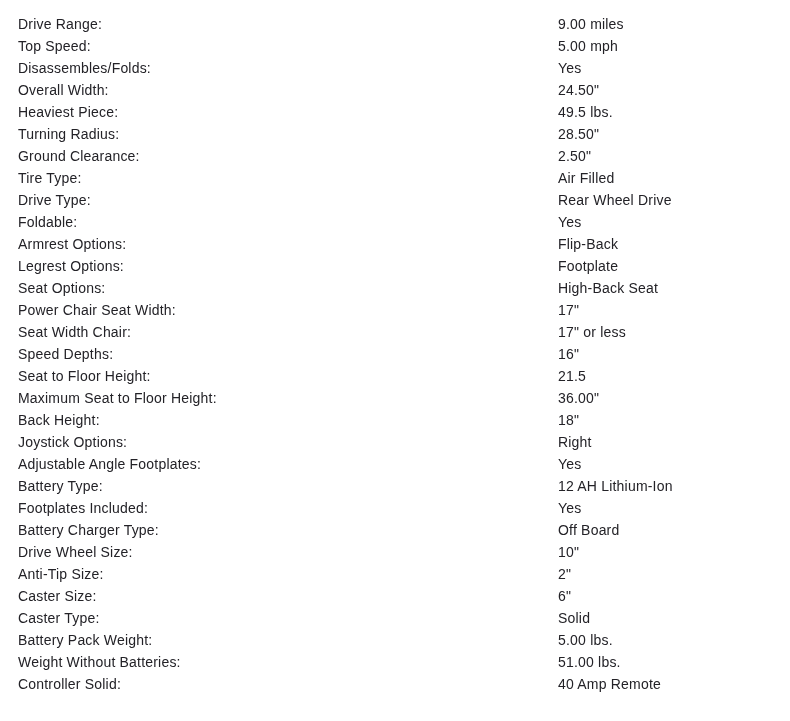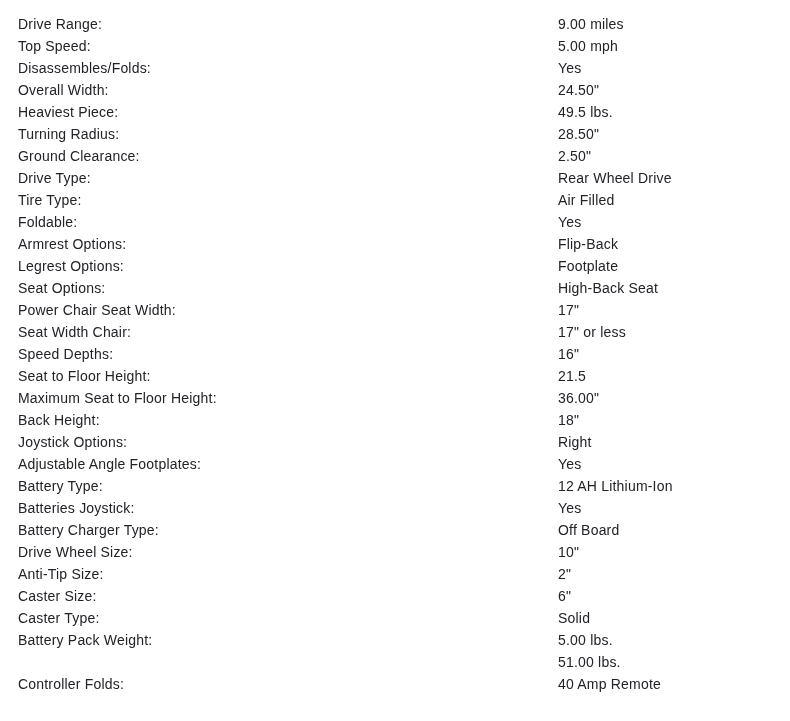--- a/index.html
+++ b/index.html
@@ -69,27 +69,27 @@
     <span class="spec-label">Turning Radius:</span>
     <span class="spec-value">28.50"</span>
   </div>
 
   <div class="spec-row">
     <span class="spec-label">Ground Clearance:</span>
     <span class="spec-value">2.50"</span>
   </div>
 
   <div class="spec-row">
-    <span class="spec-label">Drive Type:</span>
-    <span class="spec-value">Rear Wheel Drive</span>
+    <span class="spec-label">Tire Type:</span>
+    <span class="spec-value">Air Filled</span>
   </div>
 
   <div class="spec-row">
-    <span class="spec-label">Tire Type:</span>
-    <span class="spec-value">Air Filled</span>
+    <span class="spec-label">Drive Type:</span>
+    <span class="spec-value">Rear Wheel Drive</span>
   </div>
 
   <div class="spec-row">
     <span class="spec-label">Foldable:</span>
     <span class="spec-value">Yes</span>
   </div>
 
   <div class="spec-row">
     <span class="spec-label">Armrest Options:</span>
     <span class="spec-value">Flip-Back</span>
@@ -144,21 +144,21 @@
     <span class="spec-label">Adjustable Angle Footplates:</span>
     <span class="spec-value">Yes</span>
   </div>
 
   <div class="spec-row">
     <span class="spec-label">Battery Type:</span>
     <span class="spec-value">12 AH Lithium-Ion</span>
   </div>
 
   <div class="spec-row">
-    <span class="spec-label">Batteries Joystick:</span>
+    <span class="spec-label">Footplates Included:</span>
     <span class="spec-value">Yes</span>
   </div>
 
   <div class="spec-row">
     <span class="spec-label">Battery Charger Type:</span>
     <span class="spec-value">Off Board</span>
   </div>
 
   <div class="spec-row">
     <span class="spec-label">Drive Wheel Size:</span>
@@ -179,20 +179,21 @@
     <span class="spec-label">Caster Type:</span>
     <span class="spec-value">Solid</span>
   </div>
 
   <div class="spec-row">
     <span class="spec-label">Battery Pack Weight:</span>
     <span class="spec-value">5.00 lbs.</span>
   </div>
 
   <div class="spec-row">
+    <span class="spec-label">Weight Without Batteries:</span>
     <span class="spec-value">51.00 lbs.</span>
   </div>
 
   <div class="spec-row">
-    <span class="spec-label">Controller Folds:</span>
+    <span class="spec-label">Controller Solid:</span>
     <span class="spec-value">40 Amp Remote</span>
   </div>
 </div>
 
 </body></html>

